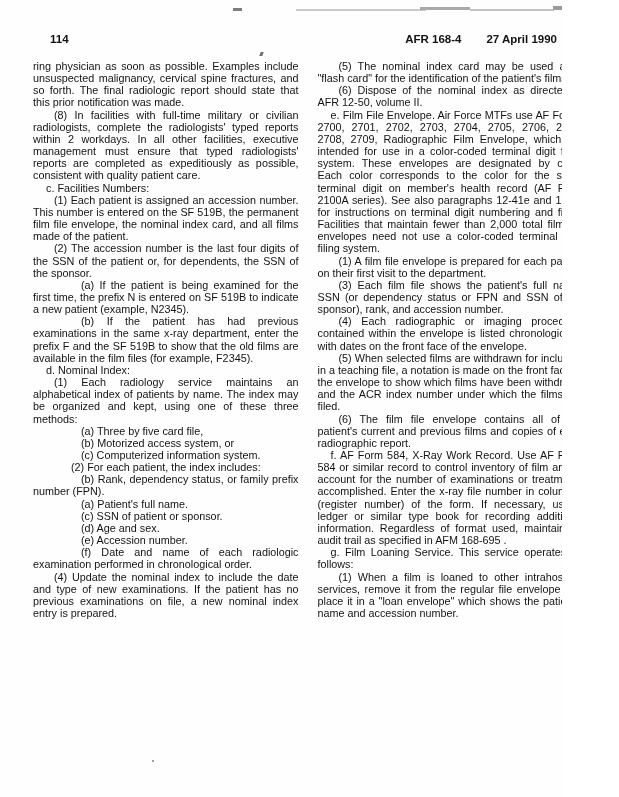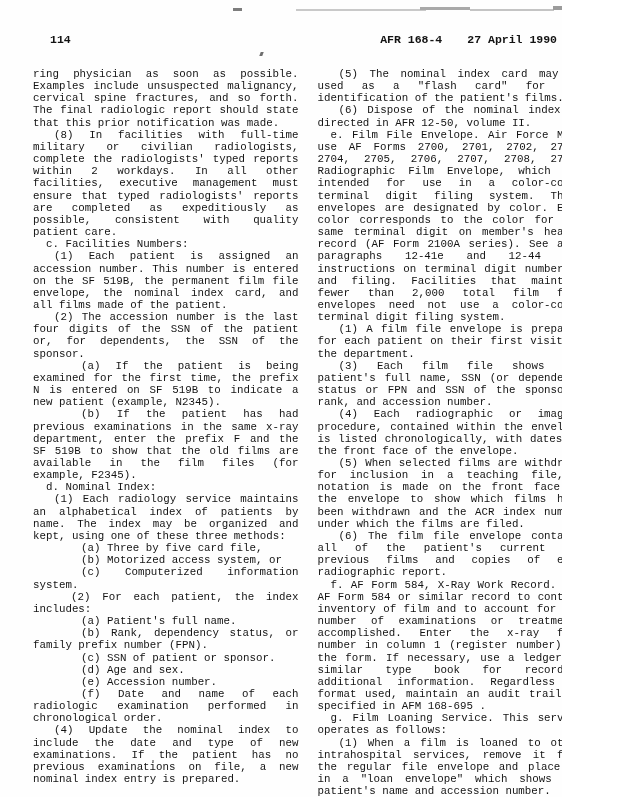--- a/index.html
+++ b/index.html
@@ -6,21 +6,21 @@
     margin: 0;
     padding: 0;
     background: #ffffff;
   }
   .page {
     position: relative;
     width: 562px;
     height: 797px;
     background: #fefefe;
     overflow: hidden;
-    font-family: Liberation Mono, monospace;
+    font-family: Liberation Sans, sans-serif;
     color: #131313;
   }
   .header {
     position: absolute;
     top: 33px;
     left: 0;
     width: 619px;
     height: 16px;
     font-size: 11.5px;
     font-weight: bold;
@@ -32,21 +32,21 @@
   }
   .header-right {
     position: absolute;
     right: 62px;
     top: 0;
     display: flex;
     gap: 25px;
   }
   .columns {
     position: absolute;
-    top: 68px;
+    top: 60px;
     left: 33px;
     width: 550px;
     display: flex;
     gap: 19px;
   }
   .col {
     width: 270px;
     font-size: 10.8px;
     line-height: 12.15px;
     text-align: justify;
@@ -104,22 +104,22 @@
         <p class="para l2">(1) Each patient is assigned an accession number. This number is entered on the SF 519B, the permanent film file envelope, the nominal index card, and all films made of the patient.</p>
         <p class="para l2">(2) The accession number is the last four digits of the SSN of the patient or, for dependents, the SSN of the sponsor.</p>
         <p class="para l3">(a) If the patient is being examined for the first time, the prefix N is entered on SF 519B to indicate a new patient (example, N2345).</p>
         <p class="para l3">(b) If the patient has had previous examinations in the same x-ray department, enter the prefix F and the SF 519B to show that the old films are available in the film files (for example, F2345).</p>
         <p class="para l1">d. Nominal Index:</p>
         <p class="para l2">(1) Each radiology service maintains an alphabetical index of patients by name. The index may be organized and kept, using one of these three methods:</p>
         <p class="para l3">(a) Three by five card file,</p>
         <p class="para l3">(b) Motorized access system, or</p>
         <p class="para l3">(c) Computerized information system.</p>
         <p class="para l2d">(2) For each patient, the index includes:</p>
+        <p class="para l3">(b) Rank, dependency status, or family prefix number (FPN).</p>
         <p class="para l3">(a) Patient's full name.</p>
-        <p class="para l3">(b) Rank, dependency status, or family prefix number (FPN).</p>
         <p class="para l3">(c) SSN of patient or sponsor.</p>
         <p class="para l3">(d) Age and sex.</p>
         <p class="para l3">(e) Accession number.</p>
         <p class="para l3">(f) Date and name of each radiologic examination performed in chronological order.</p>
         <p class="para l2">(4) Update the nominal index to include the date and type of new examinations. If the patient has no previous examinations on file, a new nominal index entry is prepared.</p>
       </div>
     <div class="col">
         <p class="para l2">(5) The nominal index card may be used as a "flash card" for the identification of the patient's films.</p>
         <p class="para l2">(6) Dispose of the nominal index as directed in AFR 12-50, volume II.</p>
         <p class="para l1">e. Film File Envelope. Air Force MTFs use AF Forms 2700, 2701, 2702, 2703, 2704, 2705, 2706, 2707, 2708, 2709, Radiographic Film Envelope, which are intended for use in a color-coded terminal digit filing system. These envelopes are designated by color. Each color corresponds to the color for the same terminal digit on member's health record (AF Form 2100A series). See also paragraphs 12-41e and 12-44 for instructions on terminal digit numbering and filing. Facilities that maintain fewer than 2,000 total film file envelopes need not use a color-coded terminal digit filing system.</p>

